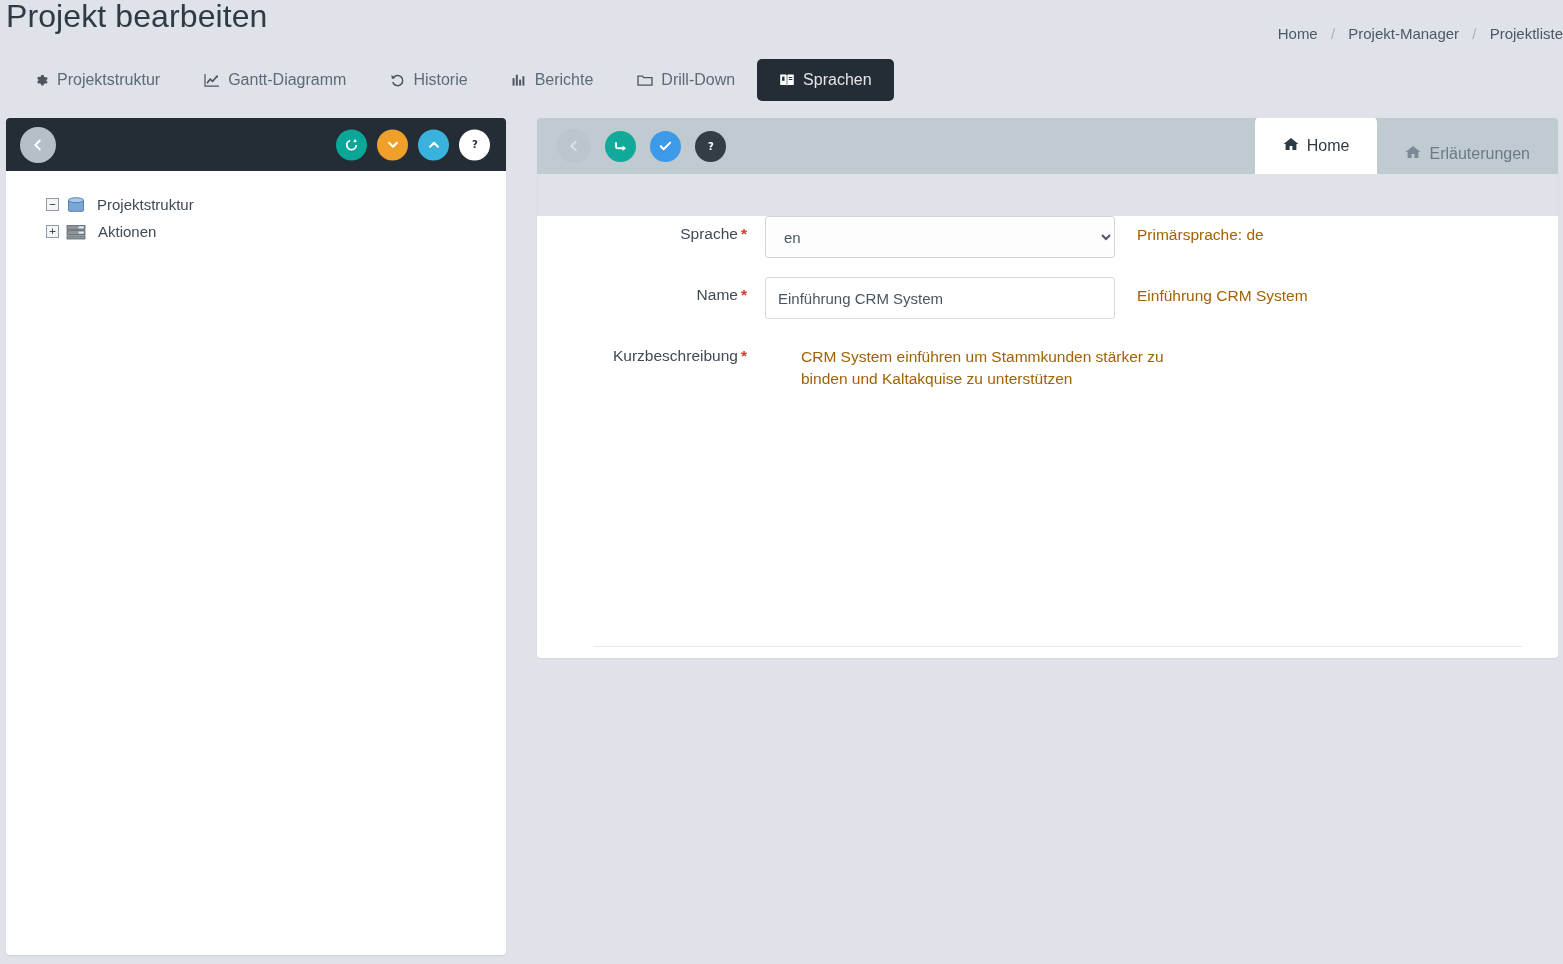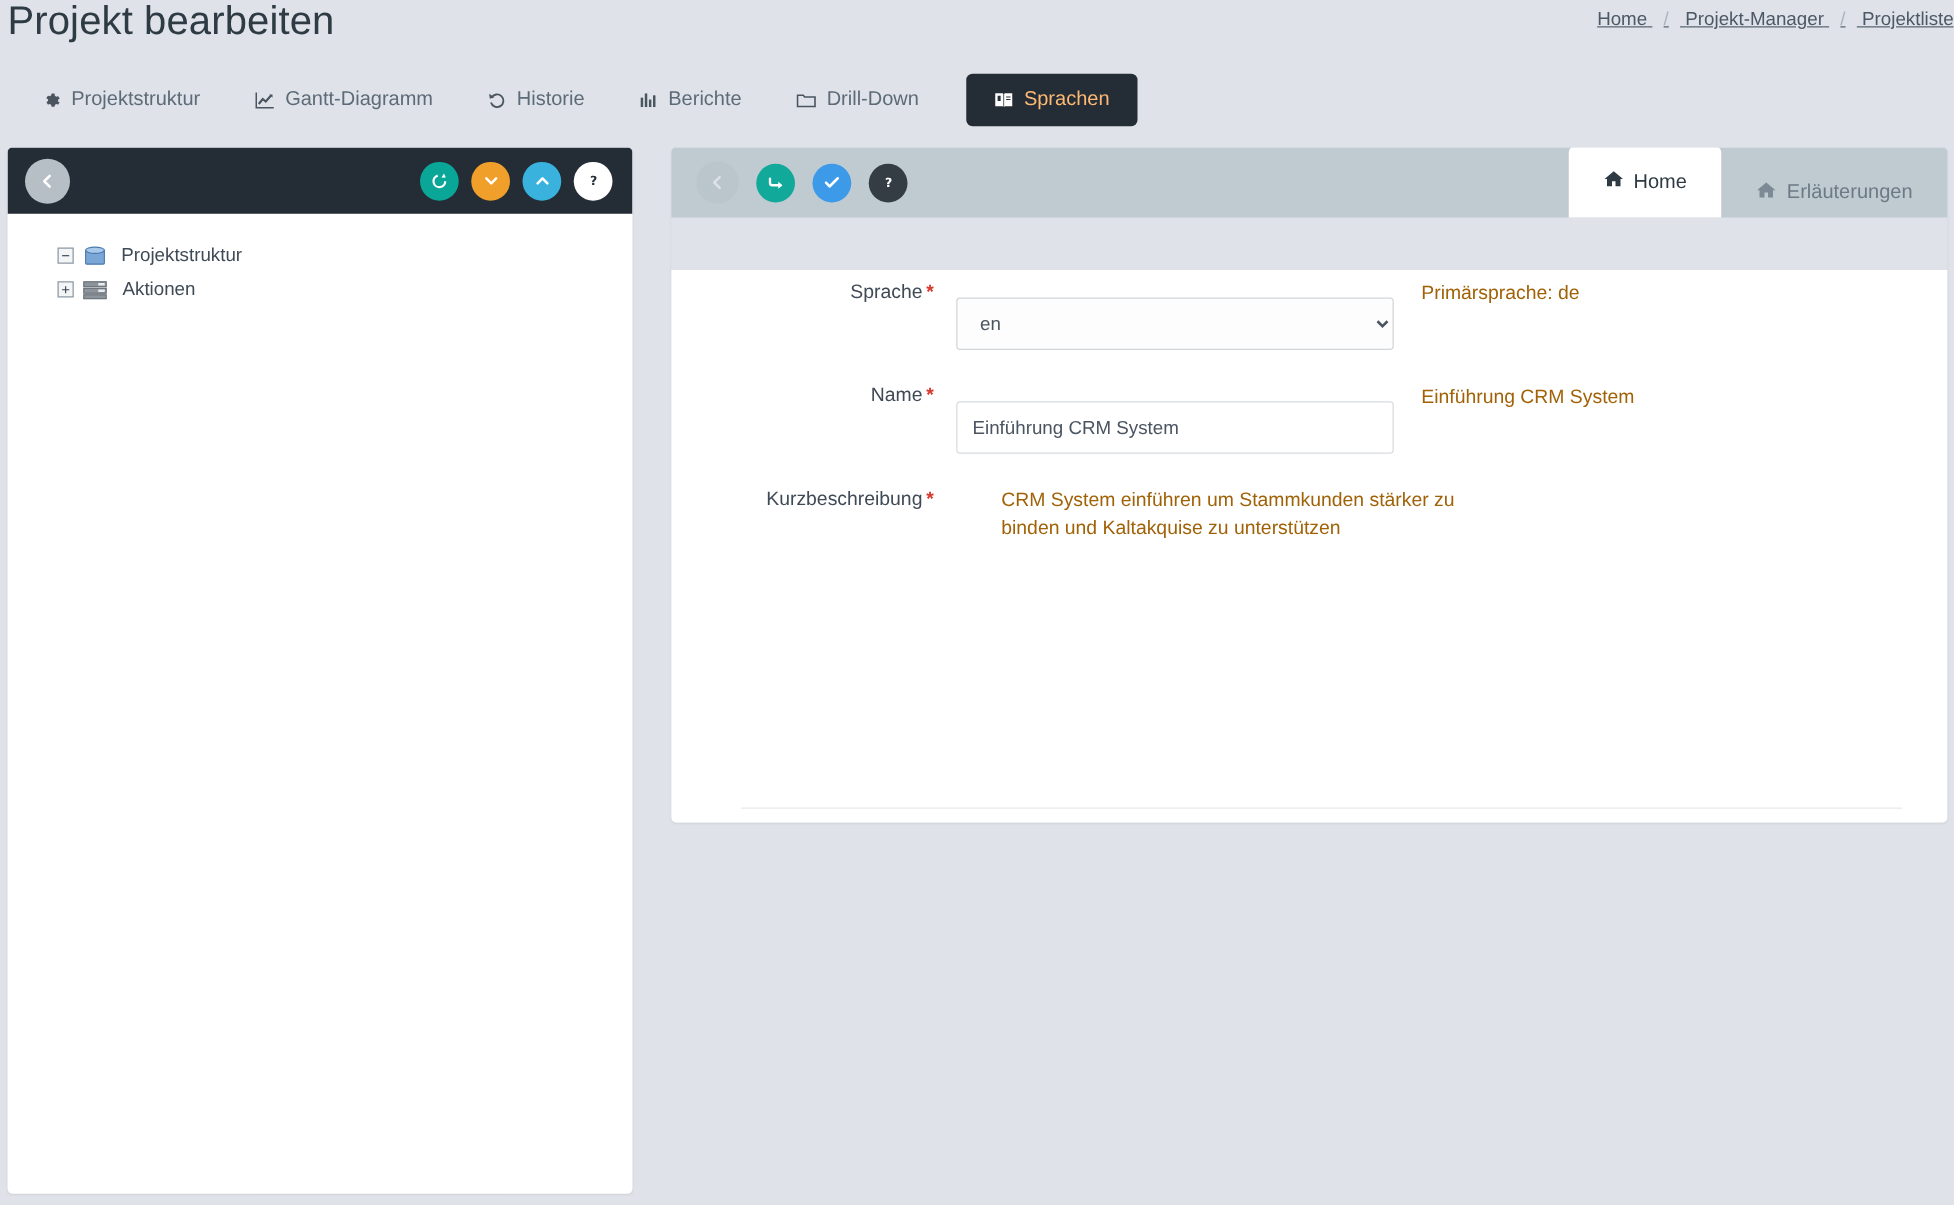--- a/index.html
+++ b/index.html
@@ -19,25 +19,24 @@
   #page-title {
     position: absolute;
     left: 6px; top: -2px;
     font-size: 32px;
     font-weight: 400;
     color: #2f3b44;
     letter-spacing: .1px;
   }
   #breadcrumb {
     position: absolute;
-    right: 0px; top: 7px;
+    right: 0px; top: 25px;
     font-size: 15px;
     color: #5a6673;
     white-space: nowrap;
-    text-decoration: underline;
   }
   #breadcrumb .crumb { color: #4c5866; }
   #breadcrumb .sep { color: #a9b3bd; margin: 0 9px; }
 
   
   #main-nav {
     position: absolute;
     left: 12px; top: 59px;
     display: flex;
     align-items: center;
@@ -50,22 +49,21 @@
     font-size: 16px;
     color: #5d6a77;
     border-radius: 5px;
     white-space: nowrap;
     cursor: pointer;
     line-height: 1;
   }
   .nav-tab .ico { display: inline-flex; align-items: center; }
   .nav-tab.active {
     background: #242c35;
-    color: #fdba74;
-    margin-left: 16px;
+    color: #e5e5e5;
   }
 
   
   #left-panel {
     position: absolute;
     left: 6px; top: 118px;
     width: 500px; height: 837px;
     background: #ffffff;
     border-radius: 4px;
     box-shadow: 0 1px 2px rgba(0,0,0,.07);
@@ -178,21 +176,21 @@
     width: 172px;
     text-align: right;
     padding-right: 18px;
     font-size: 15.5px;
     color: #3f4a56;
     padding-top: 9px;
     white-space: nowrap;
   }
   .req { color: #d9372b; font-weight: 700; margin-left: 3px; }
 
-  .field-wrap { width: 336px; flex: none; margin-top: 22px; }
+  .field-wrap { width: 336px; flex: none; }
 
   select.field {
     width: 350px; height: 42px;
     font-size: 15px;
     font-family: "Liberation Sans", sans-serif;
     color: #4a5561;
     padding: 0 8px 0 14px;
     border: 1px solid #d2d6da;
     border-radius: 3px;
     background: #fdfdfd;

